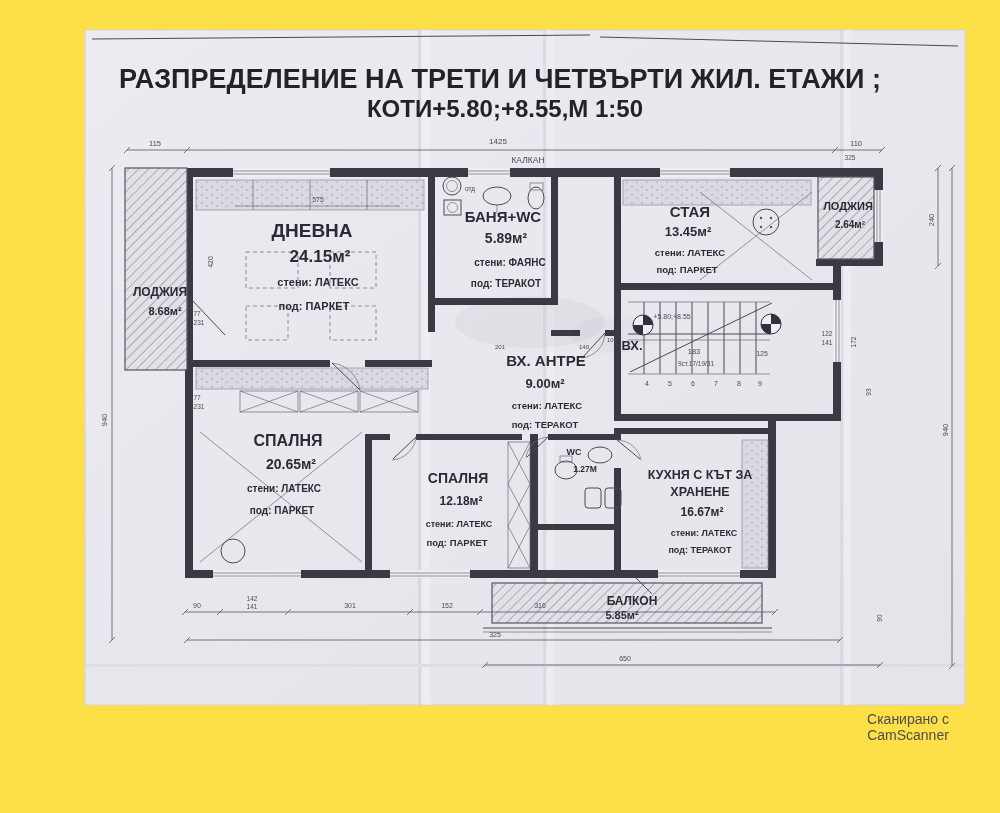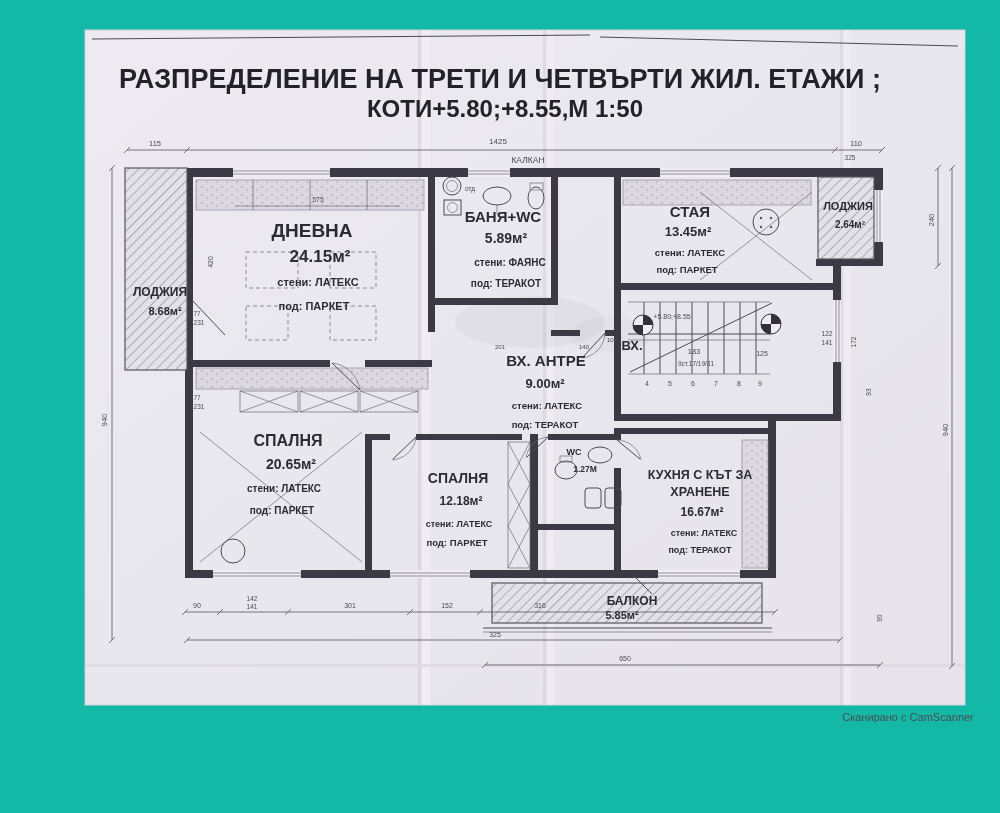--- a/index.html
+++ b/index.html
@@ -1,20 +1,20 @@
 <!DOCTYPE html>
 <html><head>
 <meta charset="utf-8">
 <style>
   html,body{margin:0;padding:0;background:#ffffff;}
-  .stage{position:relative;width:1000px;height:813px;background:#14b8a6;overflow:hidden;
+  .stage{position:relative;width:1000px;height:813px;background:#fde047;overflow:hidden;
          font-family:"Liberation Sans",sans-serif;}
   svg{position:absolute;left:0;top:0;}
   .camscanner{position:absolute;left:828px;top:711px;width:160px;text-align:center;
-    font-size:11px;color:#4c4c50;font-family:"Liberation Sans",sans-serif;}
+    font-size:14px;color:#4c4c50;font-family:"Liberation Sans",sans-serif;}
   text{fill:#32313b;font-family:"Liberation Sans",sans-serif;}
   .t-title{font-weight:bold;fill:#232229;}
   .t-room{font-weight:bold;fill:#2c2b34;}
   .t-dim{fill:#4a4952;}
   .wall{fill:#3b3a44;}
   .thin{stroke:#4a4952;stroke-width:1;fill:none;}
   .hair{stroke:#6b6a74;stroke-width:0.7;fill:none;}
   .dash{stroke:#73727c;stroke-width:0.8;fill:none;stroke-dasharray:4 3;}
   .dimline{stroke:#55545e;stroke-width:0.8;fill:none;}
 </style>

